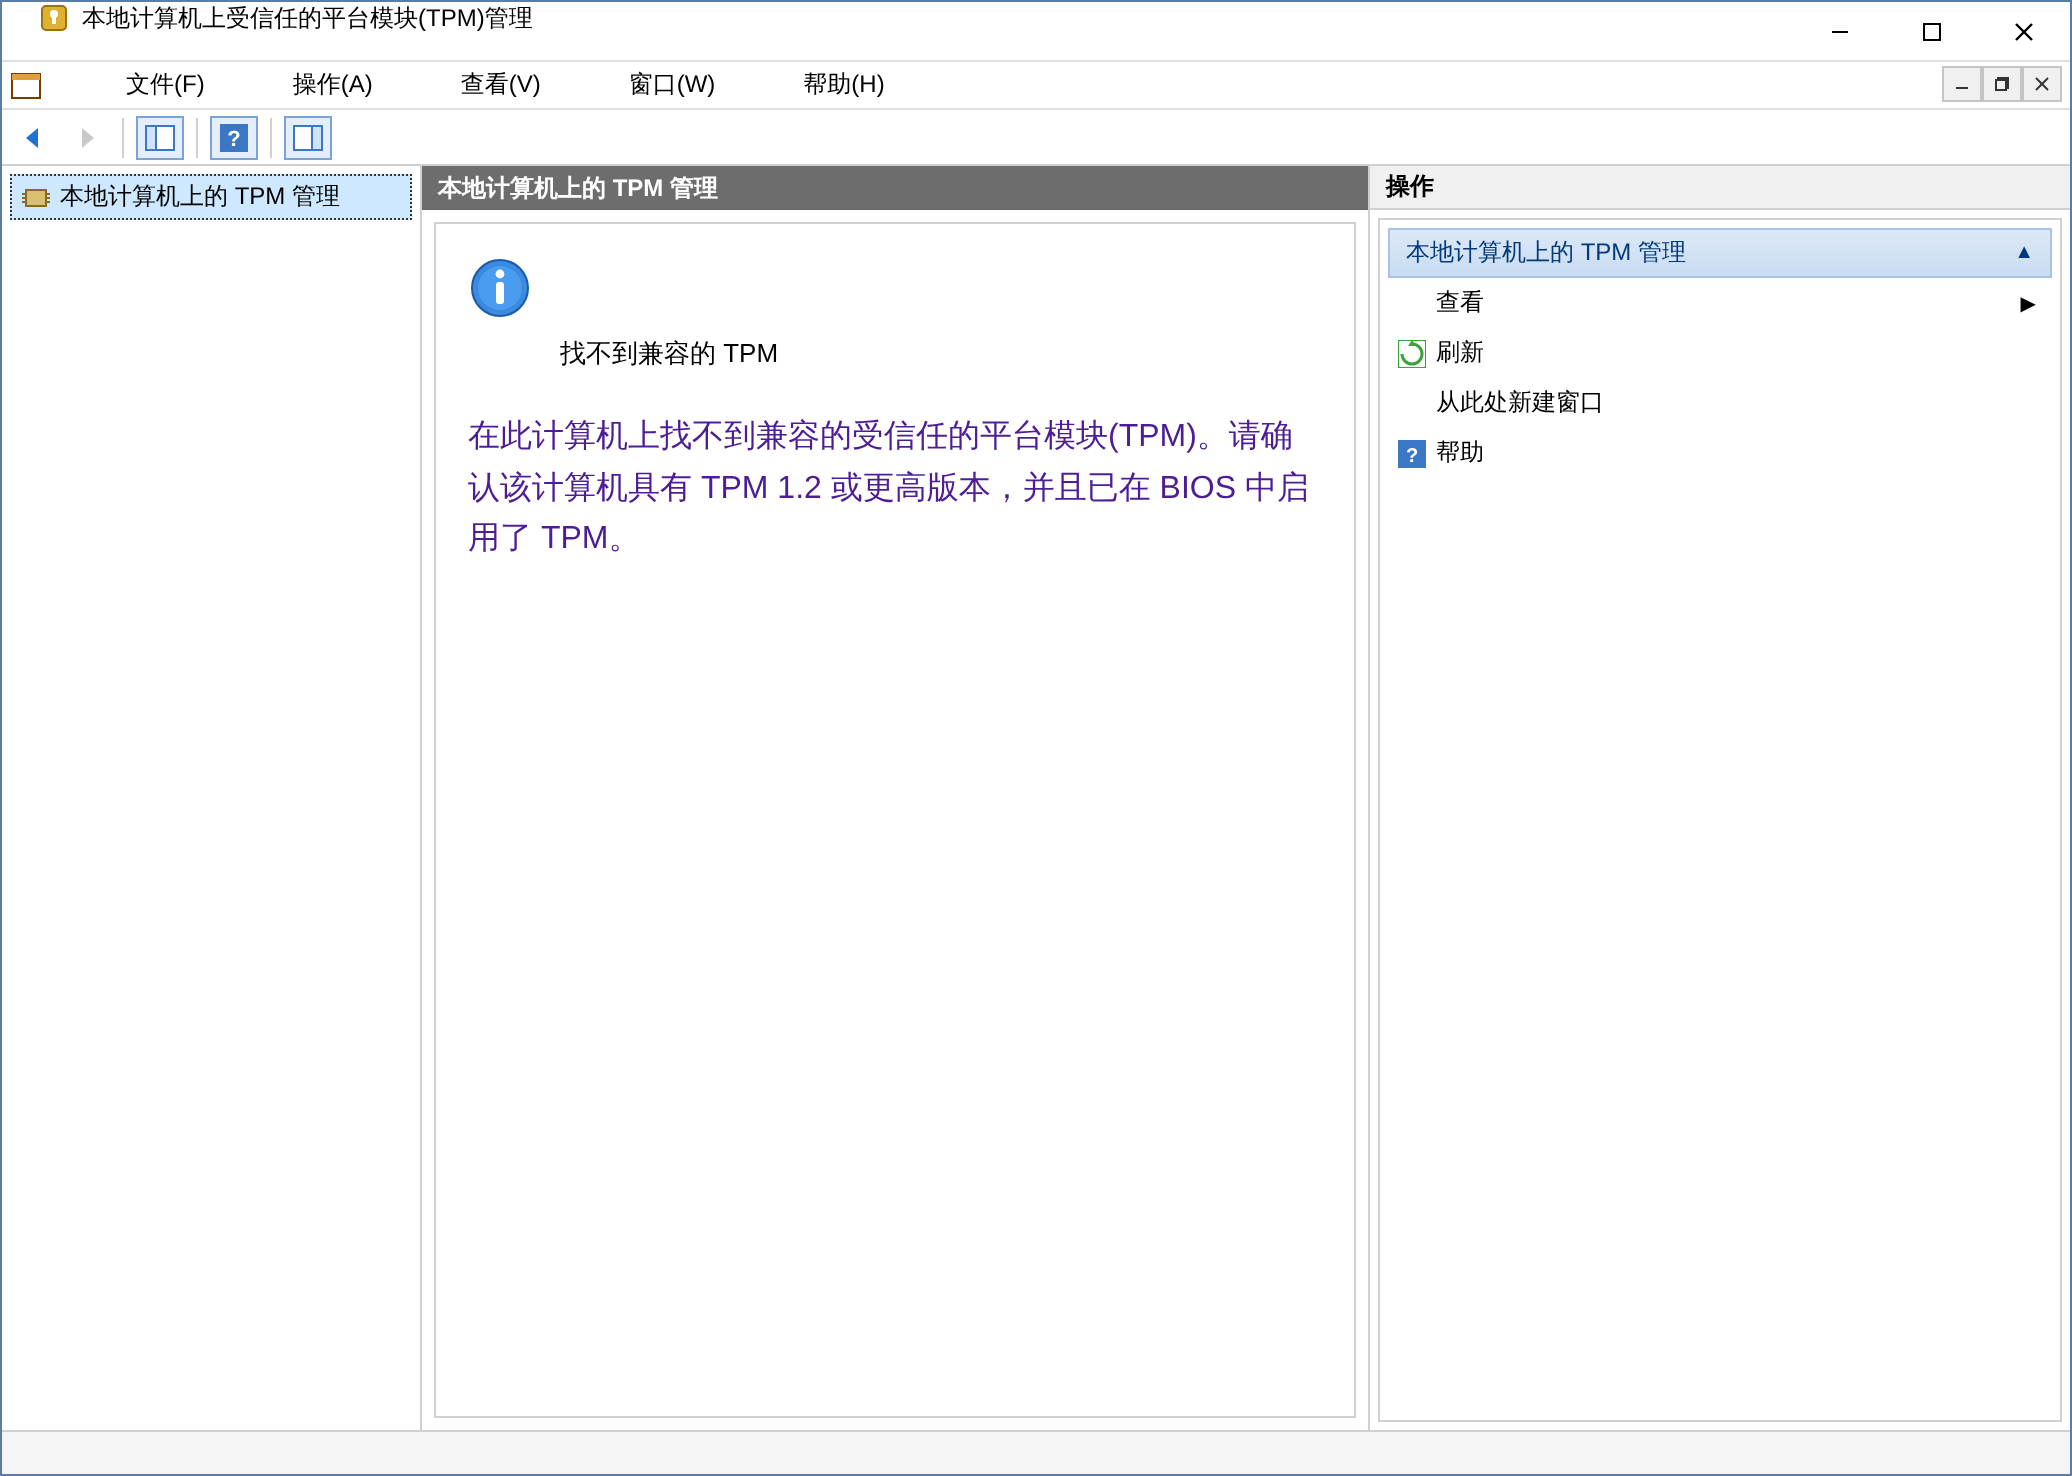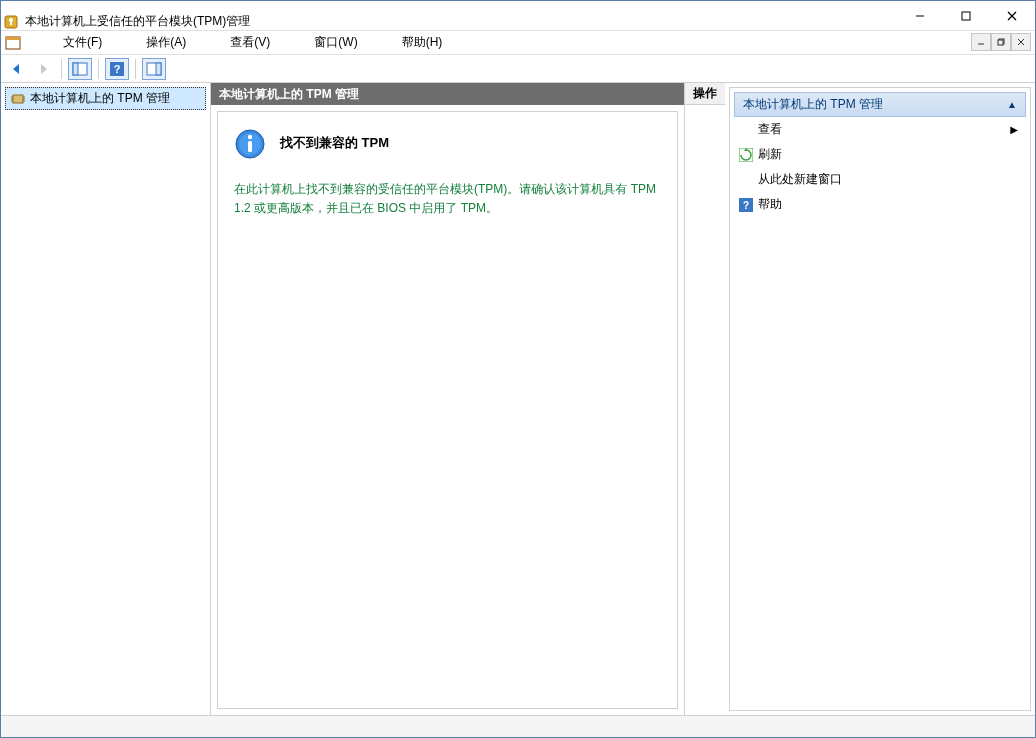--- a/index.html
+++ b/index.html
@@ -11,22 +11,22 @@
   height: 738px;
   overflow: hidden;
   border: 1px solid #5a7ca8;
   display: flex;
   flex-direction: column;
 }
 .titlebar {
   height: 30px;
   background: #ffffff;
   display: flex;
-  align-items: flex-end;
-  padding-left: 2px;
+  align-items: flex-start;
+  padding-left: 18px;
   border-bottom: 1px solid #e0e0e0;
 }
 .titlebar-icon {
   width: 16px; height: 16px;
   margin-right: 6px;
   display:inline-flex; align-items:center; justify-content:center;
 }
 .title-text { flex: 1; color: #000; }
 .win-controls { display: flex; height: 100%; }
 .win-btn {
@@ -117,25 +117,25 @@
   font-weight: bold;
 }
 .center-body {
   flex:1;
   padding: 16px;
   overflow:auto;
   margin: 6px;
   border: 1px solid #d0d0d0;
 }
 .msg-row { display:flex; align-items:flex-start; gap:14px; margin-bottom:20px;}
-.msg-title { font-weight: bold; font-size:13px; padding-top:6px;}
-.msg-body { color:#15803d; line-height:1.6; font-size:12px;}
+.msg-title { font-weight: normal; font-size:13px; padding-top:6px;margin-top:34px;}
+.msg-body { color:#4c1d95; line-height:1.6; font-size:16px;}
 .actions-pane {
   width: 350px;
-  display:flex; flex-direction:row;
+  display:flex; flex-direction:column;
   background:#fff;
 }
 .actions-header {
   height: 22px;
   background:#f0f0f0;
   border-bottom:1px solid #d0d0d0;
   display:flex; align-items:center;
   padding:0 8px;
   font-weight:bold;
 }

